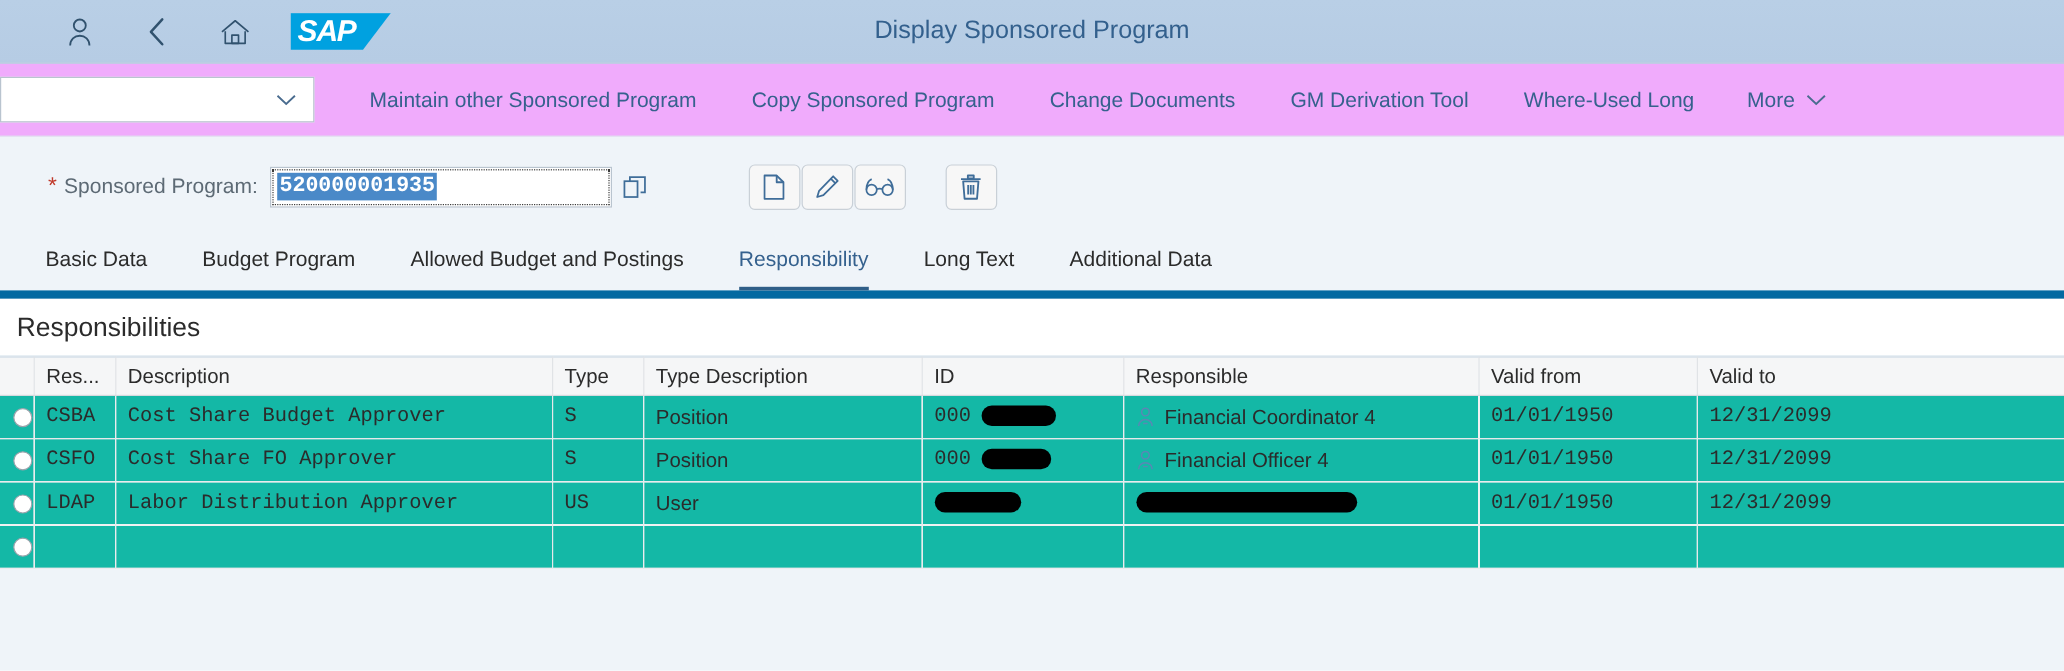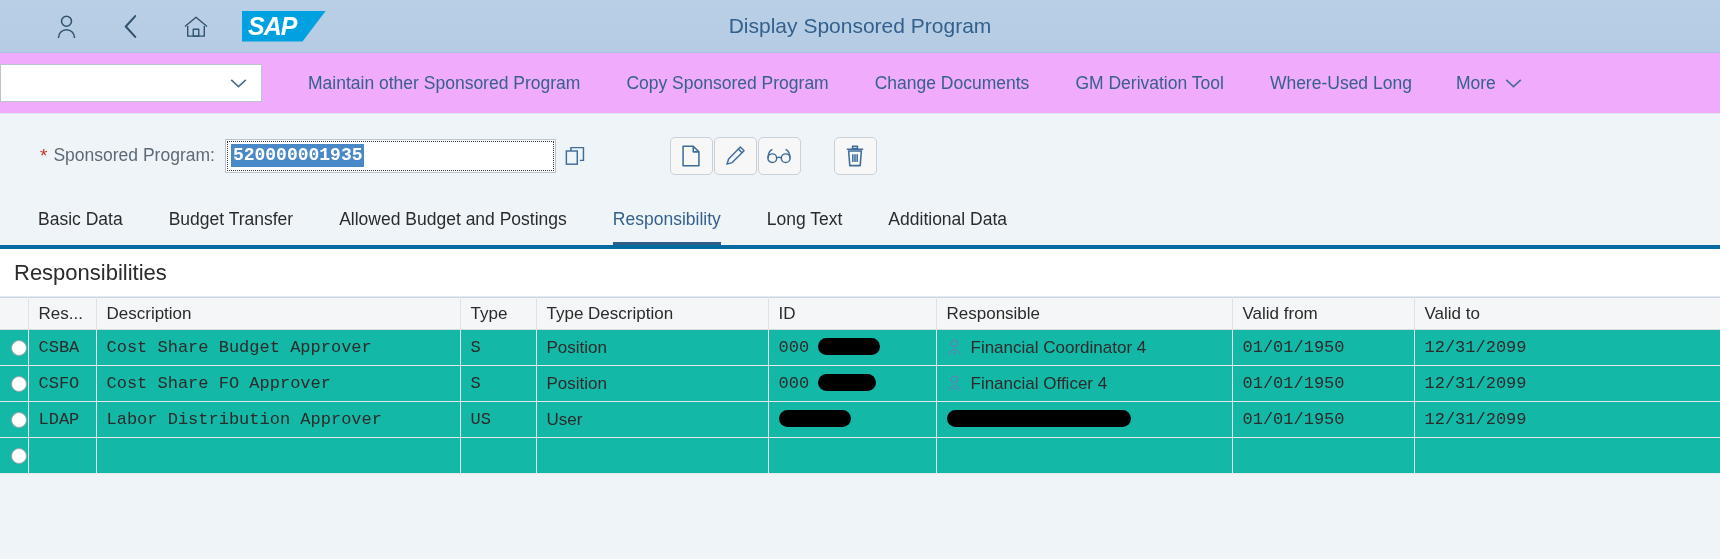--- a/index.html
+++ b/index.html
@@ -85,21 +85,21 @@
   .obj-row {
     height: 83px;
     background: #eff4f9;
     display: flex; align-items: center;
     padding-left: 40px;
   }
   .req-star { color:#c0392b; font-size:19px; margin-right:6px; line-height:1; }
   .obj-label { font-size: 17.5px; color: #5d6a75; margin-right: 10px; }
   .obj-input-wrap { position: relative; display:flex; align-items:center; }
   .obj-input {
-    width: 331px; height: 34px;
+    width: 285px; height: 34px;
     background: #ffffff;
     border: 1px solid #b9c4cf;
     outline: 1px dotted #3b3b3b;
     outline-offset: -3px;
     display: flex; align-items: center;
     padding-left: 5px;
   }
   .obj-input .sel {
     background: #4a89c8; color:#ffffff;
     font-family: "Liberation Mono", monospace;
@@ -127,21 +127,21 @@
   }
   .icon-btn + .icon-btn { margin-left: 1px; }
   .btn-group.del { margin-left: 33px; }
 
   
   .tabs {
     height: 52px;
     background: #eff4f9;
     display: flex; align-items: flex-end;
     padding-left: 38px;
-    border-bottom: 4px solid #0369a1;
+    border-bottom: 7px solid #0369a1;
   }
   .tab {
     font-size: 17.5px; color: #2b2b2b;
     padding: 0 0 12px 0;
     margin-right: 46px;
     cursor: pointer;
     border-bottom: 3px solid transparent;
     white-space: nowrap;
   }
   .tab.active { color: #35618e; border-bottom-color: #2f5e88; }
@@ -310,21 +310,21 @@
           <path d="M2 4.6h18"></path>
           <path d="M4 6.6h14L16.7 22.6H5.3z"></path>
           <path d="M8.6 10v8.6M11 10v8.6M13.4 10v8.6"></path>
         </svg>
       </div>
     </div>
   </div>
 
   <div class="tabs">
     <div class="tab">Basic Data</div>
-    <div class="tab">Budget Transfer</div>
+    <div class="tab">Budget Program</div>
     <div class="tab">Allowed Budget and Postings</div>
     <div class="tab active">Responsibility</div>
     <div class="tab">Long Text</div>
     <div class="tab">Additional Data</div>
   </div>
 
   <div class="section-title">Responsibilities</div>
 
   <table class="resp">
     <colgroup>

